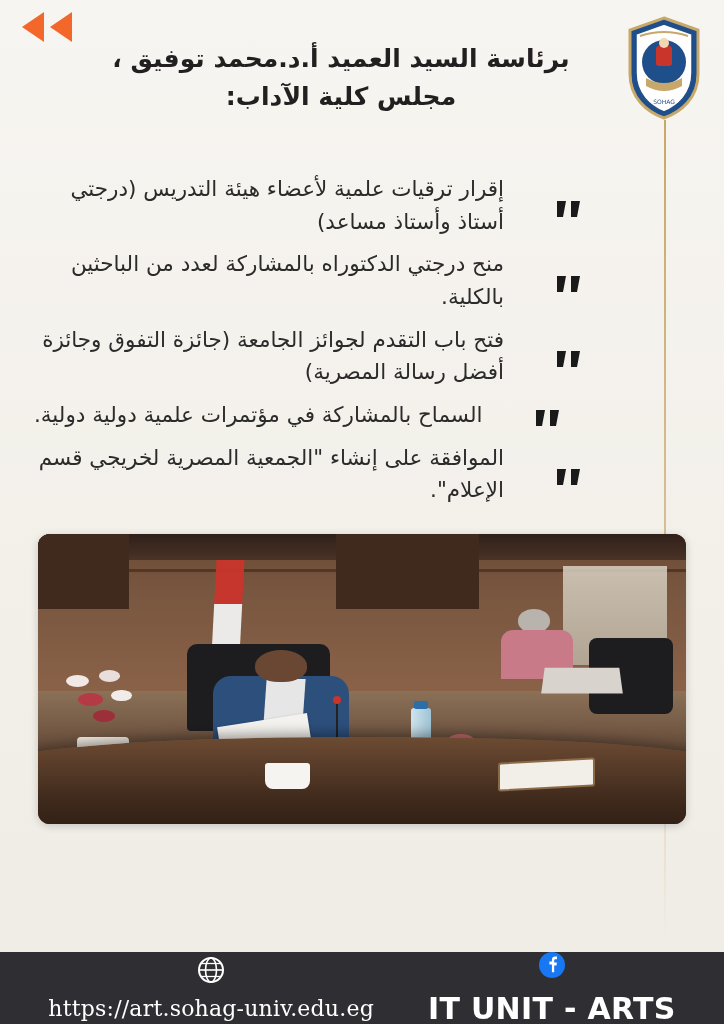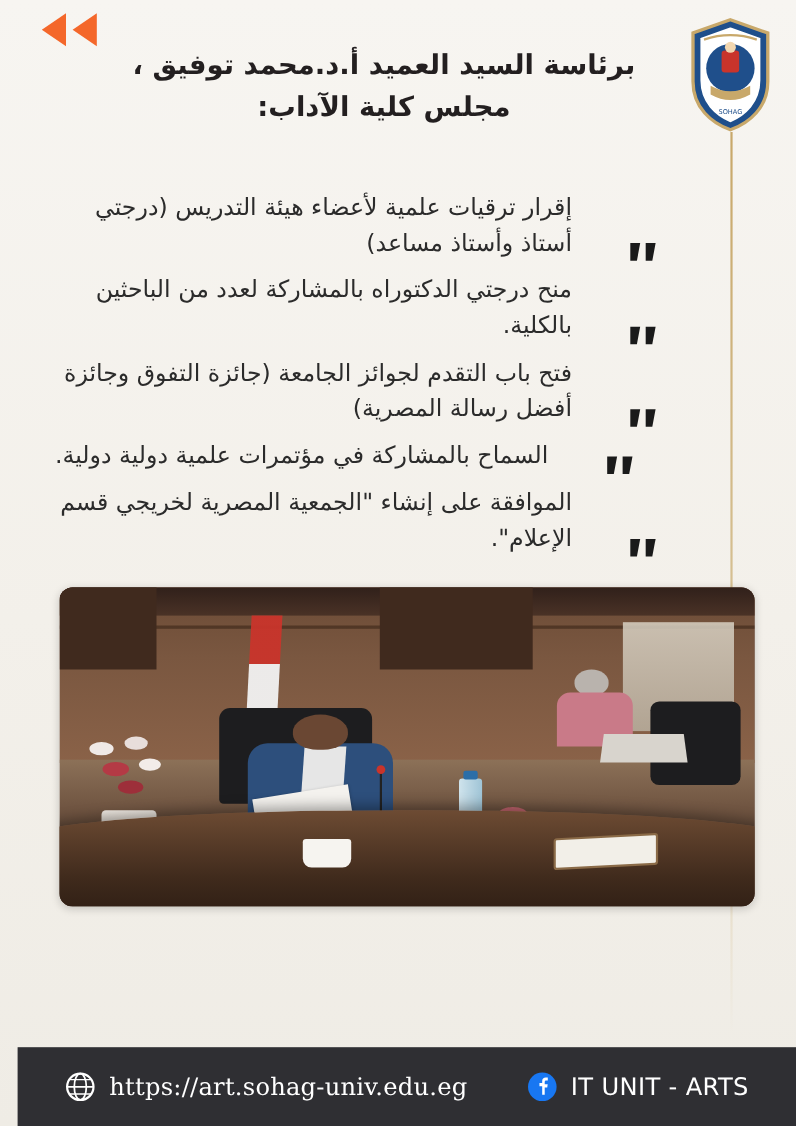--- a/index.html
+++ b/index.html
@@ -13,21 +13,20 @@
     overflow: hidden;
   }
 
   
   .poster {
     position: absolute;
     inset: 0;
     background: linear-gradient(180deg,#f7f5f1 0%, #f3f0ea 55%, #efece5 100%);
     display: flex;
     flex-direction: column;
-    padding-left: 16px;
   }
 
   
   .top-area {
     position: relative;
     height: 150px;
     flex: 0 0 auto;
   }
 
   
@@ -72,21 +71,21 @@
   }
 
   
   .list {
     direction: rtl;
     margin: 22px 54px 0 34px;
     flex: 0 0 auto;
   }
   .bullet-row {
     display: flex;
-    align-items: flex-end;
+    align-items: center;
     justify-content: flex-end;
     margin-bottom: 9px;
     gap: 44px;
   }
   .bullet-text {
     color: #2b2b2b;
     font-size: 21.5px;
     line-height: 1.52;
     text-align: right;
     max-width: 470px;
@@ -231,29 +230,30 @@
     align-items: center;
     justify-content: center;
     gap: 54px;
     direction: ltr;
   }
   .footer-item {
     display: flex;
     align-items: center;
     gap: 12px;
     color: #ffffff;
+    flex-direction: column;
   }
   .url-text {
     font-family: "DejaVu Serif", "Liberation Serif", serif;
     font-size: 22px;
     letter-spacing: .2px;
   }
   .fb-text {
-    font-size: 22px;
-    font-weight: normal;
+    font-size: 30px;
+    font-weight: bold;
     letter-spacing: .3px;
   }
   .globe-icon svg, .fb-icon svg { display:block; }
 </style>
 </head>
 <body>
 
 <div class="poster">
 
   <div class="top-area">

